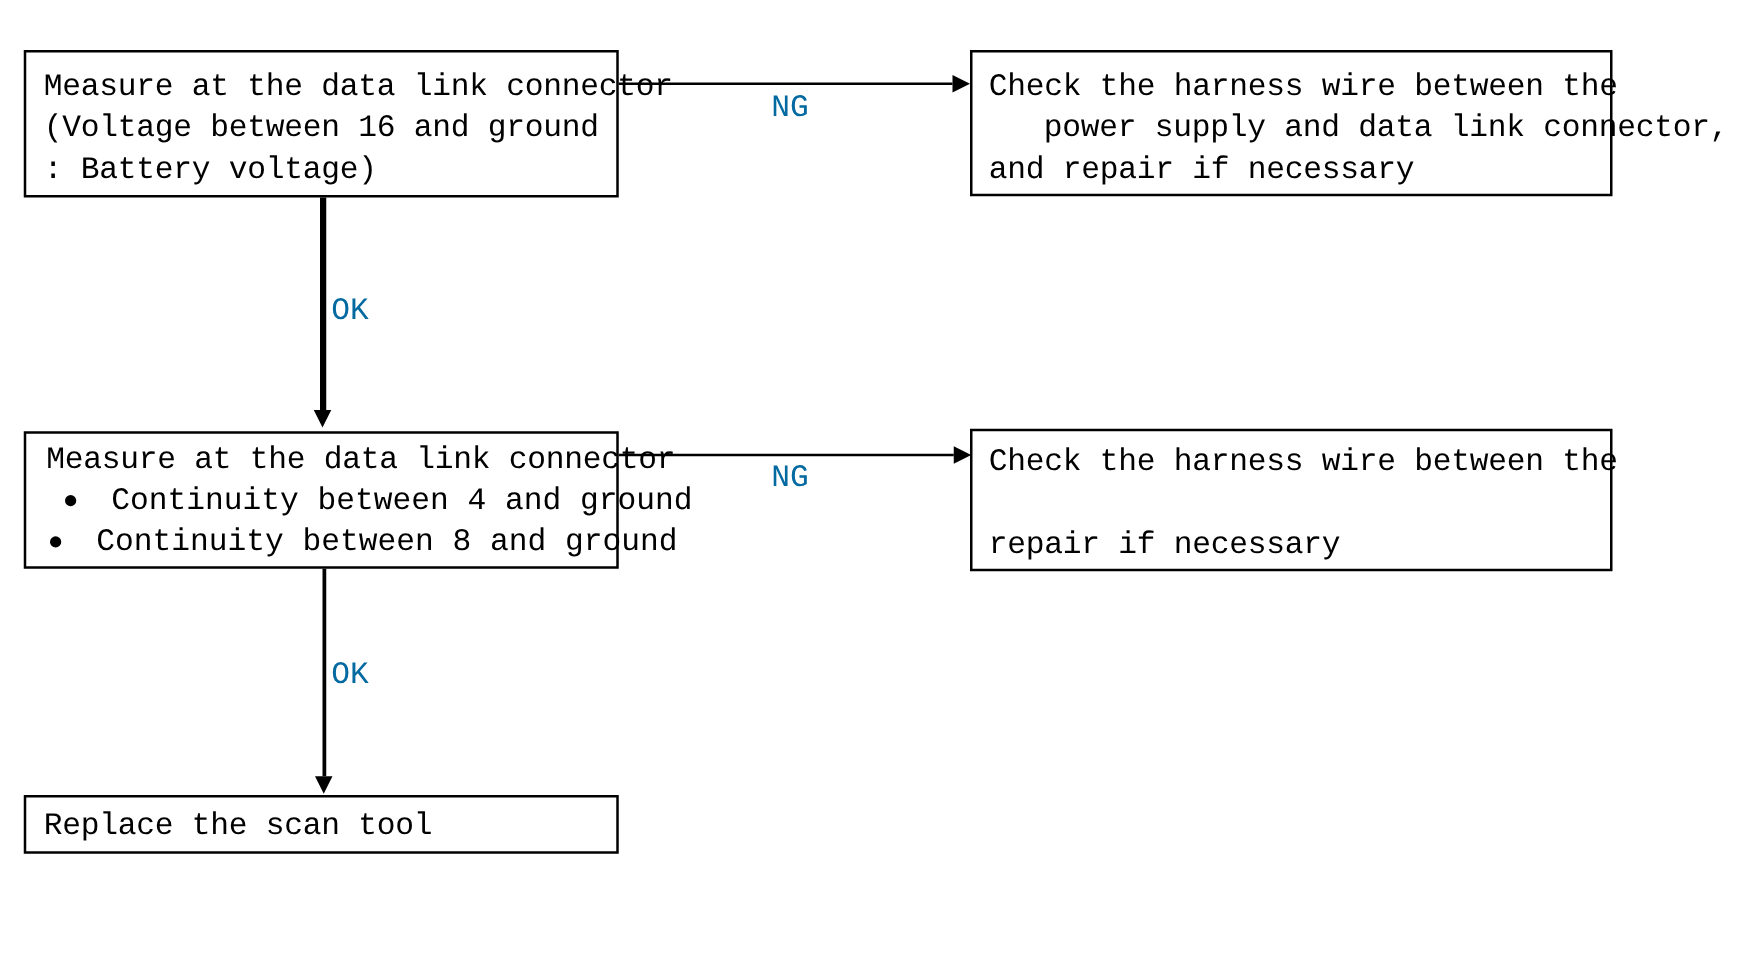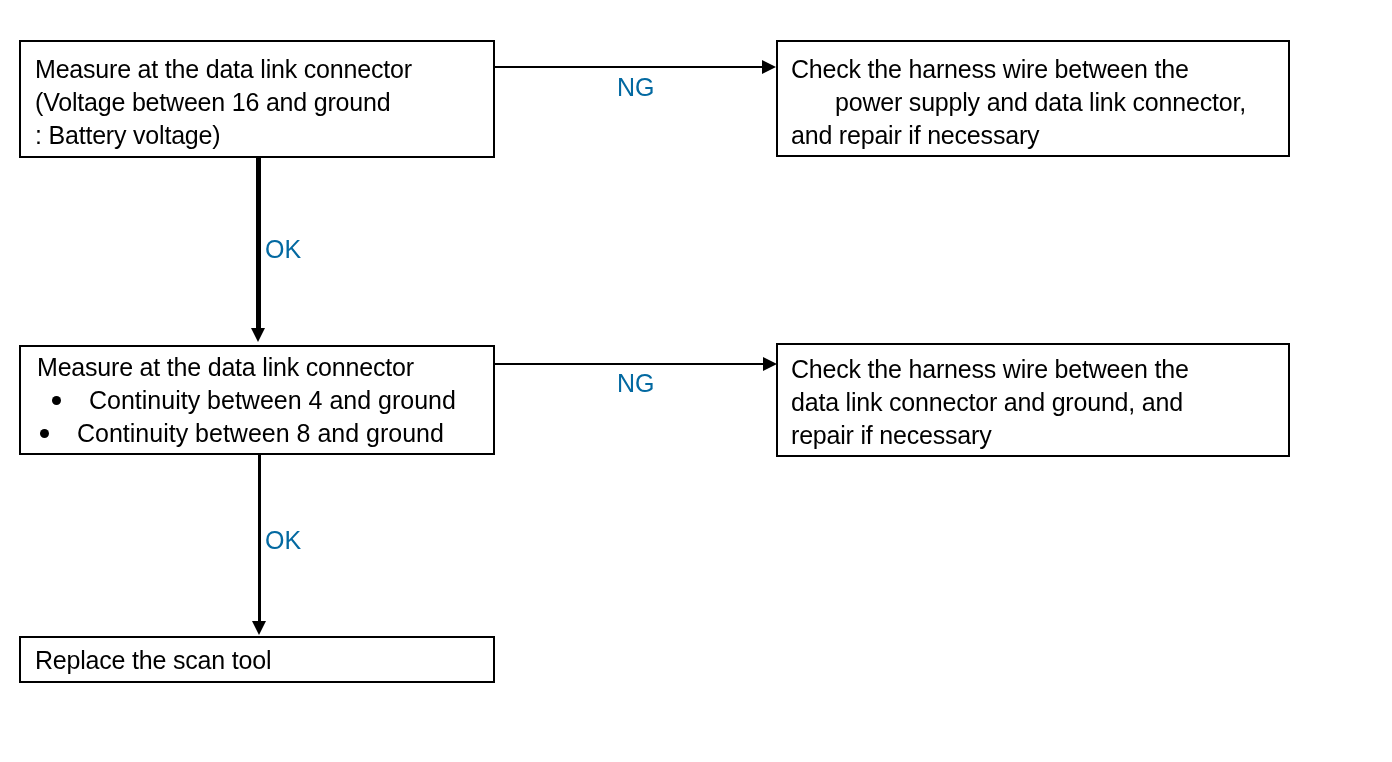--- a/index.html
+++ b/index.html
@@ -5,21 +5,21 @@
   html, body {
     margin: 0;
     padding: 0;
     background: #ffffff;
   }
   #canvas {
     position: relative;
     width: 1392px;
     height: 762px;
     background: #ffffff;
-    font-family: Liberation Sans, sans-serif;
+    font-family: Liberation Mono, monospace;
     color: #000000;
     overflow: hidden;
   }
 
   .node-box {
     position: absolute;
     box-sizing: border-box;
     border: 2px solid #000000;
     background: #ffffff;
   }
@@ -115,21 +115,20 @@
     </div>
 
     <div class="bullet-row" style="left:16px; top:70px;">
       <span class="bullet-dot" style="left:3px; top:12px;"></span>
       <span style="display:inline-block; padding-left:40px;">Continuity between 8 and ground</span>
     </div>
   </div>
 
   <div class="node-box" style="left:776px; top:343px; width:514px; height:114px;">
     <div class="node-text" style="left:13px; top:8px;">Check the harness wire between the</div>
-    <div class="node-text" style="left:13px; top:41px;">data link connector and ground, and</div>
     <div class="node-text" style="left:13px; top:74px;">repair if necessary</div>
   </div>
 
   <div class="h-line" style="left:495px; top:363px; width:268px;"></div>
   <div class="arrow-right" style="left:763px; top:357px;"></div>
   <div class="edge-label" style="left:617px; top:369px;">NG</div>
 
   <div class="v-line" style="left:258px; top:455px; width:3px; height:166px;"></div>
   <div class="arrow-down" style="left:252px; top:621px;"></div>
   <div class="edge-label" style="left:265px; top:526px;">OK</div>

